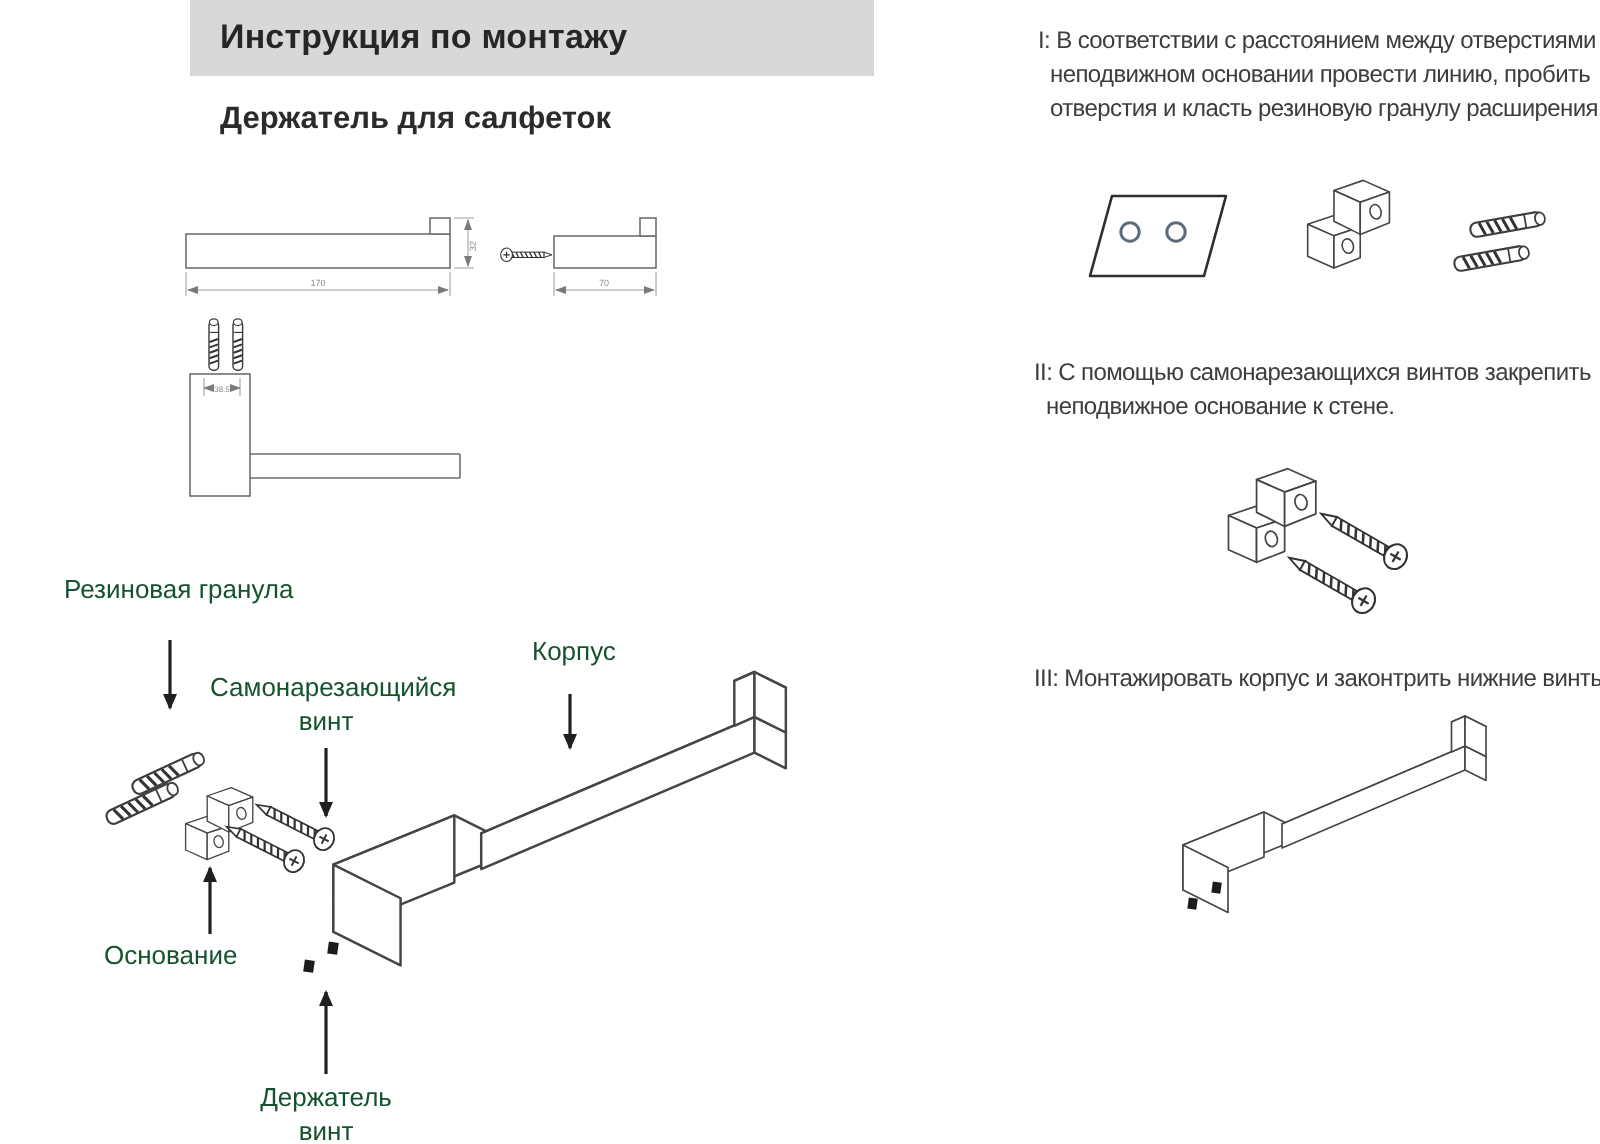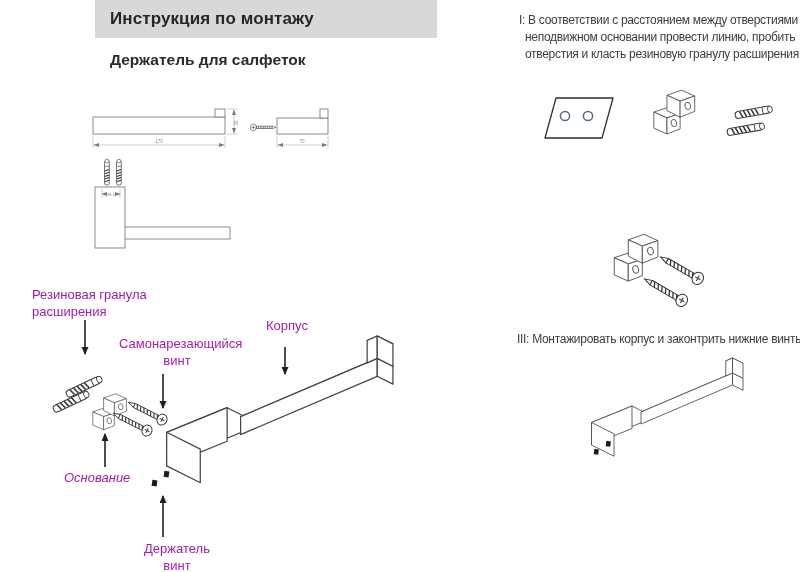--- a/index.html
+++ b/index.html
@@ -2,23 +2,23 @@
 <html><head>
 <meta charset="utf-8">
 <style>
   html,body{margin:0;padding:0;background:#fff;}
   #page{position:relative;width:800px;height:572px;background:#ffffff;overflow:hidden;
         font-family:"Liberation Sans",sans-serif;color:#3d3d3d;}
   .abs{position:absolute;}
   #header-bar{left:95px;top:0;width:342px;height:38px;background:#d8d8d8;}
   #title{line-height:38px;padding-left:15px;font-size:17px;font-weight:600;color:#262626;letter-spacing:.1px;}
   #subtitle{left:110px;top:51px;font-size:15.5px;font-weight:600;color:#2b2b2b;}
-  .lbl{position:absolute;font-size:13px;color:#a21caf;line-height:17px;}
+  .lbl{position:absolute;font-size:13px;color:#14532d;line-height:17px;}
   .lbl span{display:block;}
-  .lbl.center{text-align:center;margin-left:14px;}
+  .lbl.center{text-align:center;}
   .step-text{position:absolute;font-size:12px;line-height:17px;color:#3d3d3d;letter-spacing:-0.3px;}
   .step-text span{display:block;white-space:nowrap;}
   .step-text span.cont{margin-left:6px;}
   svg{position:absolute;overflow:visible;}
   .art{fill:#ffffff;stroke:#454545;stroke-width:1.1;stroke-linejoin:round;}
 </style>
 </head>
 <body>
 
 <div id="page">
@@ -134,30 +134,29 @@
       <line x1="60" y1="20" x2="60" y2="54" marker-end="url(#ah)"></line>
       <line x1="138" y1="74" x2="138" y2="108" marker-end="url(#ah)"></line>
       <line x1="260" y1="47" x2="260" y2="74" marker-end="url(#ah)"></line>
       <line x1="80" y1="167" x2="80" y2="134" marker-end="url(#ah)"></line>
       <line x1="138" y1="237" x2="138" y2="196" marker-end="url(#ah)"></line>
     </g>
   </svg>
 
   <div class="lbl" style="left:32px;top:286px;">
     <span>Резиновая гранула</span>
-    <span>расширения</span>
   </div>
   <div class="lbl center" style="left:105px;top:335px;width:116px;">
     <span>Самонарезающийся</span>
     <span>винт</span>
   </div>
   <div class="lbl" style="left:266px;top:317px;">
     <span>Корпус</span>
   </div>
-  <div class="lbl" style="left:64px;top:469px;font-style:italic;">
+  <div class="lbl" style="left:52px;top:469px;">
     <span>Основание</span>
   </div>
   <div class="lbl center" style="left:120px;top:540px;width:86px;">
     <span>Держатель</span>
     <span>винт</span>
   </div>
 
   <div class="step-text" style="left:519px;top:12px;">
     <span>I: В соответствии с расстоянием между отверстиями в</span>
     <span class="cont">неподвижном основании провести линию, пробить</span>
@@ -171,20 +170,24 @@
     </g>
     <g>
       <use href="#baseblock" transform="translate(118,0) scale(0.73)"></use>
     </g>
     <g>
       <use href="#dowel" transform="translate(203,22) rotate(-10) scale(0.88)"></use>
       <use href="#dowel" transform="translate(195,39) rotate(-10) scale(0.88)"></use>
     </g>
   </svg>
 
+  <div class="step-text" style="left:517px;top:178px;">
+    <span>II: С помощью самонарезающихся винтов закрепить</span>
+    <span class="cont">неподвижное основание к стене.</span>
+  </div>
   <svg class="abs" style="left:600px;top:225px;" width="150" height="110" viewBox="0 0 150 110">
     <g>
       <use href="#baseblock" transform="translate(8,7) scale(0.78)"></use>
     </g>
     <g>
       <use href="#screw" transform="translate(64,26) rotate(30) scale(0.85)"></use>
       <use href="#screw" transform="translate(48,48) rotate(30) scale(0.85)"></use>
     </g>
   </svg>
 

